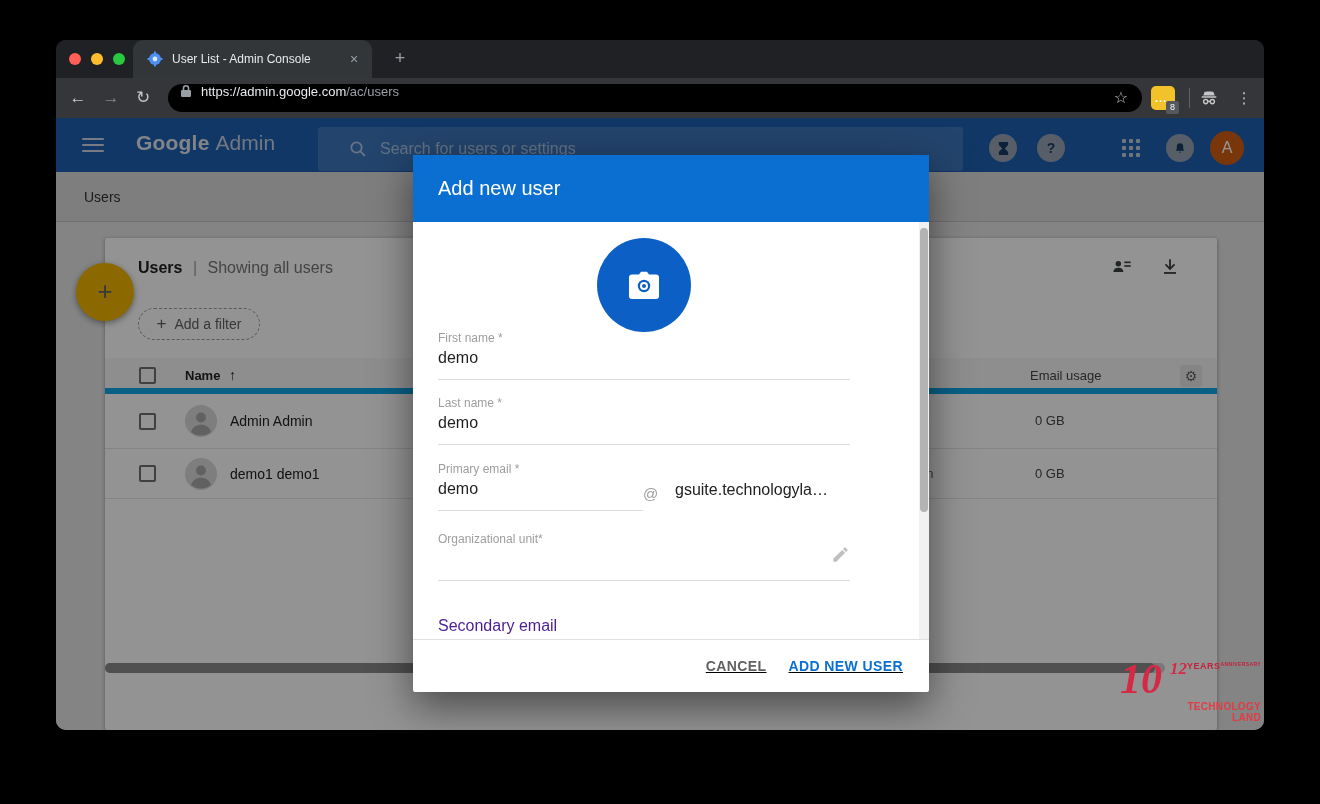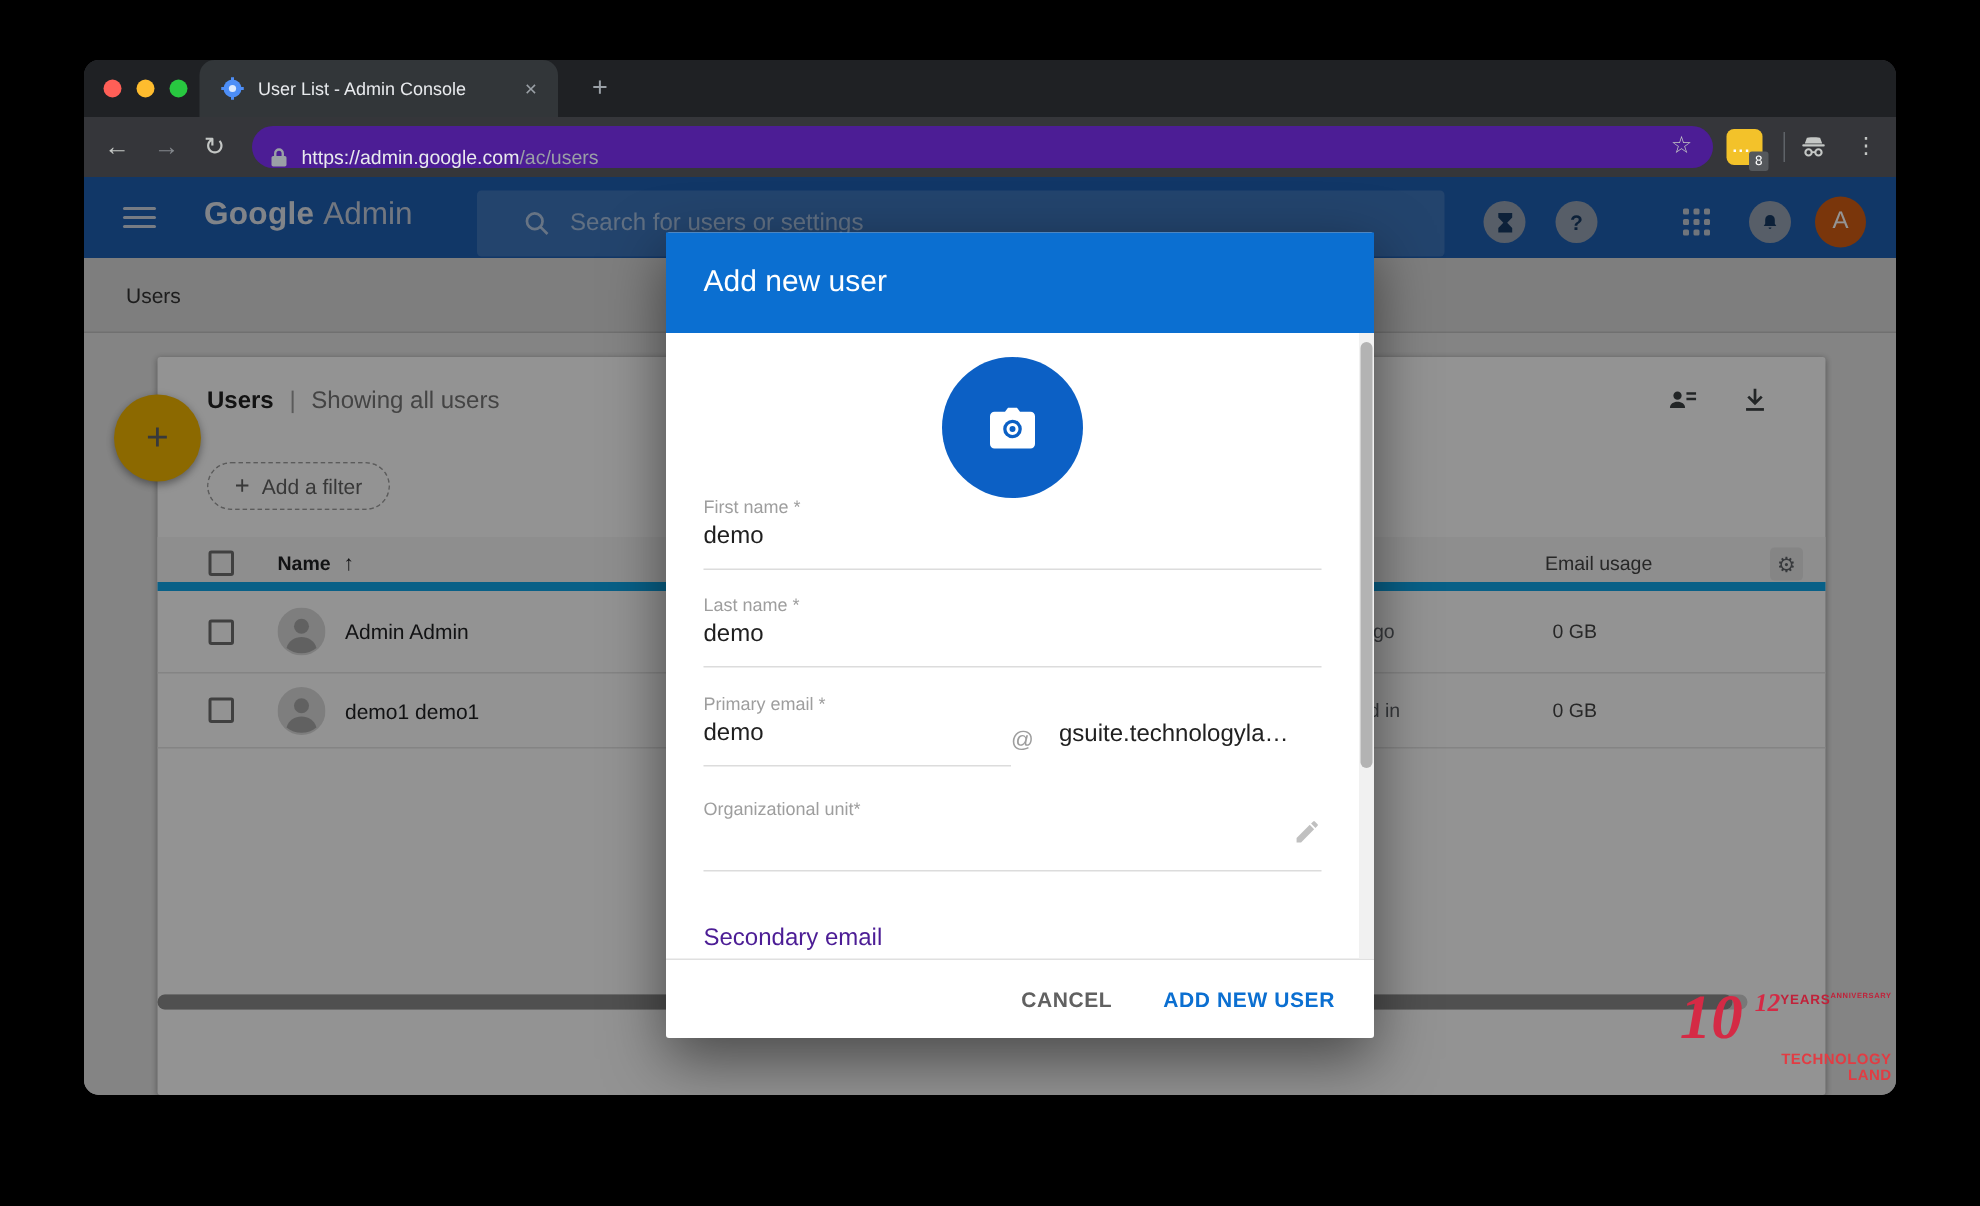--- a/index.html
+++ b/index.html
@@ -14,21 +14,21 @@
   .light.red{ background:#ff5f57; } .light.yellow{ background:#febc2e; } .light.green{ background:#28c840; }
   .tab { position:absolute; left:77px; top:0; width:239px; height:38px; background:#323639; border-radius:10px 10px 0 0; display:flex; align-items:center; padding:0 10px 0 14px; }
   .tab-title { font-size:12px; color:#e8eaed; margin-left:9px; flex:1; white-space:nowrap; overflow:hidden; }
   .tab-close { color:#9aa0a6; font-size:14px; width:16px; text-align:center; }
   .newtab { position:absolute; left:332px; top:7px; width:24px; height:24px; color:#9aa0a6; font-size:18px; line-height:23px; text-align:center; }
 
   
   .toolbar { position:absolute; left:0; top:38px; right:0; height:40px; background:#35363a; }
   .navbtn { position:absolute; top:8px; width:24px; height:24px; text-align:center; line-height:24px; font-size:17px; color:#c4c7c5; }
   .navbtn.fwd { color:#83878c; }
-  .omnibox { position:absolute; left:112px; right:122px; top:6px; height:28px; background:#4c1d95; border-radius:14px; display:flex; align-items:flex-end; padding:0 12px; }
+  .omnibox { position:absolute; left:112px; right:122px; top:6px; height:28px; background:#000000; border-radius:14px; display:flex; align-items:flex-start; padding:0 12px; }
   .lock { margin-right:9px; }
   .url { font-size:13px; color:#e8eaed; white-space:nowrap; }
   .url .path { color:#9aa0a6; }
   .star { position:absolute; left:1053px; top:8px; width:24px; height:24px; color:#c4c7c5; font-size:16px; text-align:center; line-height:24px; }
   .ext { position:absolute; left:1095px; top:8px; width:24px; height:24px; background:#f3c22a; border-radius:5px; }
   .ext .dots { position:absolute; left:4px; top:6px; color:#fff; font-size:11px; font-weight:bold; letter-spacing:1px; }
   .ext .badge { position:absolute; right:-4px; bottom:-4px; min-width:13px; height:13px; background:#55585c; color:#fff; font-size:9px; text-align:center; line-height:13px; border-radius:2px; padding:0 1px; }
   .tsep { position:absolute; left:1133px; top:10px; width:1px; height:20px; background:#5f6368; }
   .incog { position:absolute; left:1141px; top:8px; width:24px; height:24px; }
   .kebab { position:absolute; left:1176px; top:8px; width:24px; height:24px; color:#c4c7c5; font-size:15px; text-align:center; line-height:24px; }
@@ -87,32 +87,32 @@
   .pg-first { position:absolute; left:878px; top:28px; width:18px; height:18px; color:#9e9e9e; }
   .pg-label { position:absolute; left:911px; top:32px; color:#202124; }
   .pg-prev { position:absolute; left:1000px; top:28px; width:18px; height:18px; color:#9e9e9e; }
   .pg-next { position:absolute; left:1052px; top:28px; width:18px; height:18px; color:#9e9e9e; }
 
   .fab { position:absolute; left:20px; top:145px; width:58px; height:58px; border-radius:50%; background:#f2b600; box-shadow:0 2px 6px rgba(0,0,0,.4); text-align:center; line-height:56px; font-size:26px; color:#5f6368; }
 
   
   .scrim { position:absolute; inset:0; background:rgba(0,0,0,.42); z-index:5; }
 
-  .modal { position:absolute; left:388px; top:37px; width:472px; height:537px; background:#fff; border-radius:2px; box-shadow:0 14px 40px rgba(0,0,0,.5); z-index:10; }
+  .modal { position:absolute; left:357px; top:37px; width:516px; height:537px; background:#fff; border-radius:2px; box-shadow:0 14px 40px rgba(0,0,0,.5); z-index:10; }
   .modal-header { position:absolute; left:0; top:0; right:0; height:67px; background:#0b6fd1; }
   .modal-title { position:absolute; left:25px; top:0; line-height:67px; color:#fff; font-size:20px; }
   .cam-circle { position:absolute; left:184px; top:83px; width:94px; height:94px; border-radius:50%; background:#0c60c5; display:flex; align-items:center; justify-content:center; }
   .f-label { position:absolute; left:25px; font-size:12px; color:#9e9e9e; }
   .f-input { position:absolute; left:25px; width:412px; border:none; outline:none; background:transparent; font-size:16px; color:#1f1f1f; font-family:"Liberation Sans",sans-serif; }
   .u-line { position:absolute; left:25px; width:412px; height:1px; background:#dcdcdc; }
   .at-sign { position:absolute; left:230px; top:330px; font-size:15px; color:#9e9e9e; }
   .domain { position:absolute; left:262px; top:326px; font-size:16px; color:#212121; max-width:180px; white-space:nowrap; overflow:hidden; }
   .pencil { position:absolute; left:418px; top:390px; }
   .sec-label { position:absolute; left:25px; top:462px; font-size:16px; color:#4c1d95; }
-  .modal-footer { position:absolute; left:0; right:0; top:484px; height:53px; border-top:1px solid #e0e0e0; display:flex; align-items:center; justify-content:flex-end; gap:34px; padding-right:26px; }
+  .modal-footer { position:absolute; left:0; right:0; top:484px; height:53px; border-top:1px solid #e0e0e0; display:flex; align-items:center; justify-content:flex-end; gap:22px; padding-right:26px;text-decoration:underline; }
   .btn { font-size:14px; font-weight:bold; letter-spacing:.4px; }
   .btn.cancel { color:#616161; }
   .btn.submit { color:#0b6fd1; }
   .m-scroll-track { position:absolute; right:0; top:67px; width:10px; height:417px; background:#f1f1f1; }
   .m-scroll-thumb { position:absolute; right:1px; top:73px; width:8px; height:284px; background:#b3b3b3; border-radius:4px; }
 
   
   .logo { position:absolute; left:1105px; top:541px; width:100px; z-index:10; text-align:right; }
   .logo-top { display:flex; align-items:flex-start; justify-content:flex-end; }
   .logo-10 { font-family:"Liberation Serif", serif; font-style:italic; font-weight:bold; font-size:42px; line-height:40px; color:#d52a45; }

